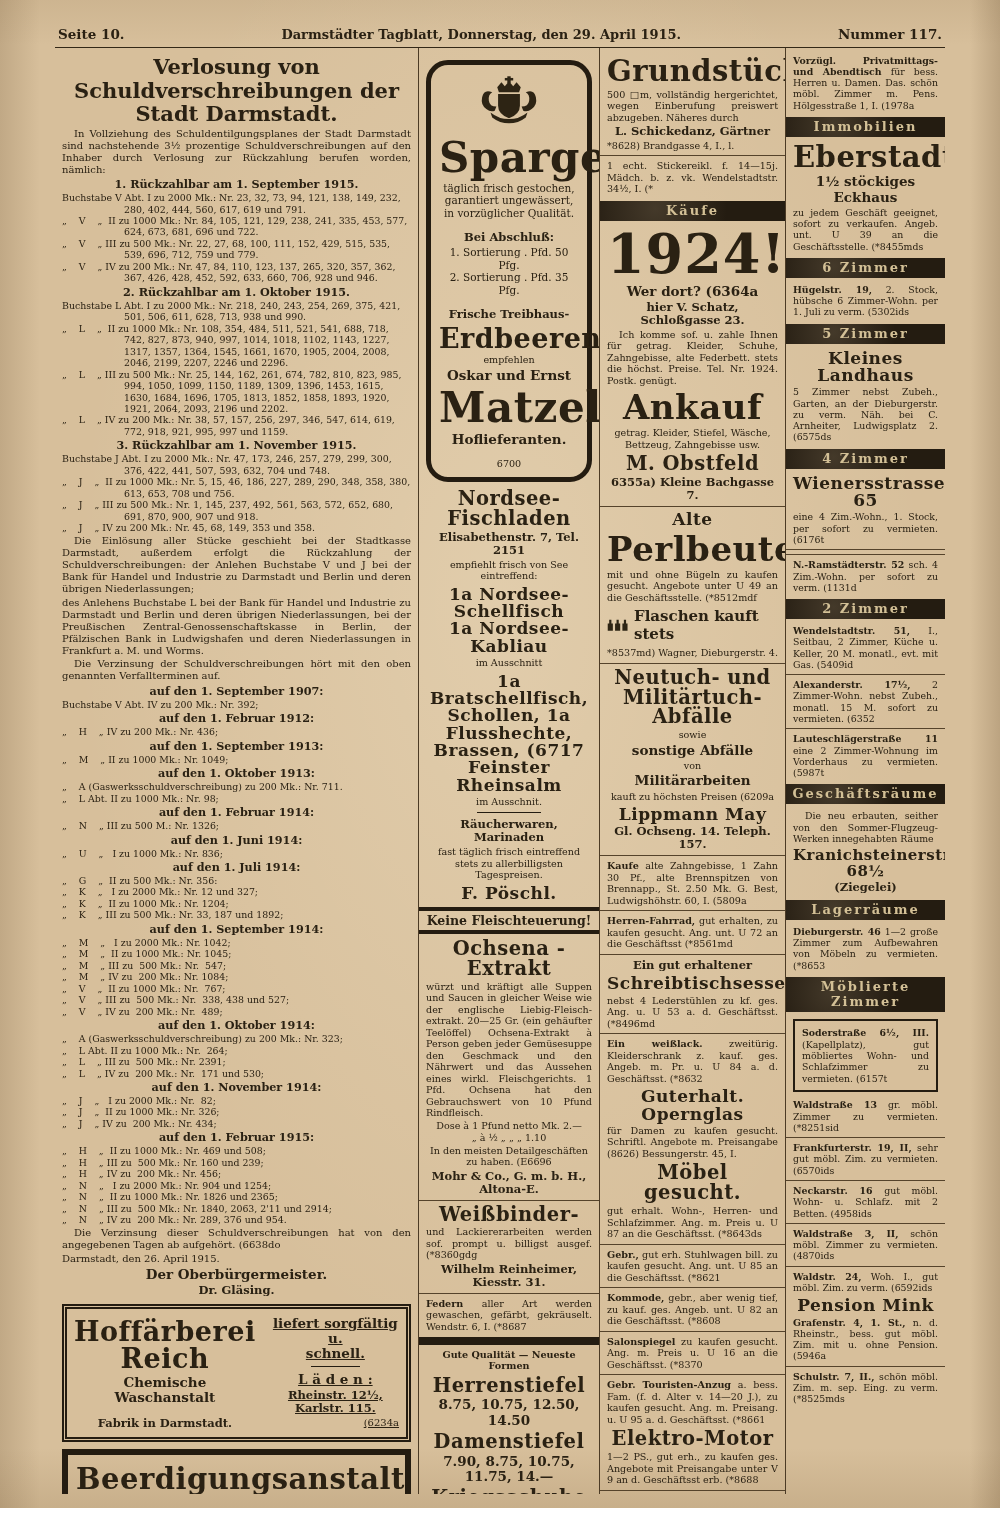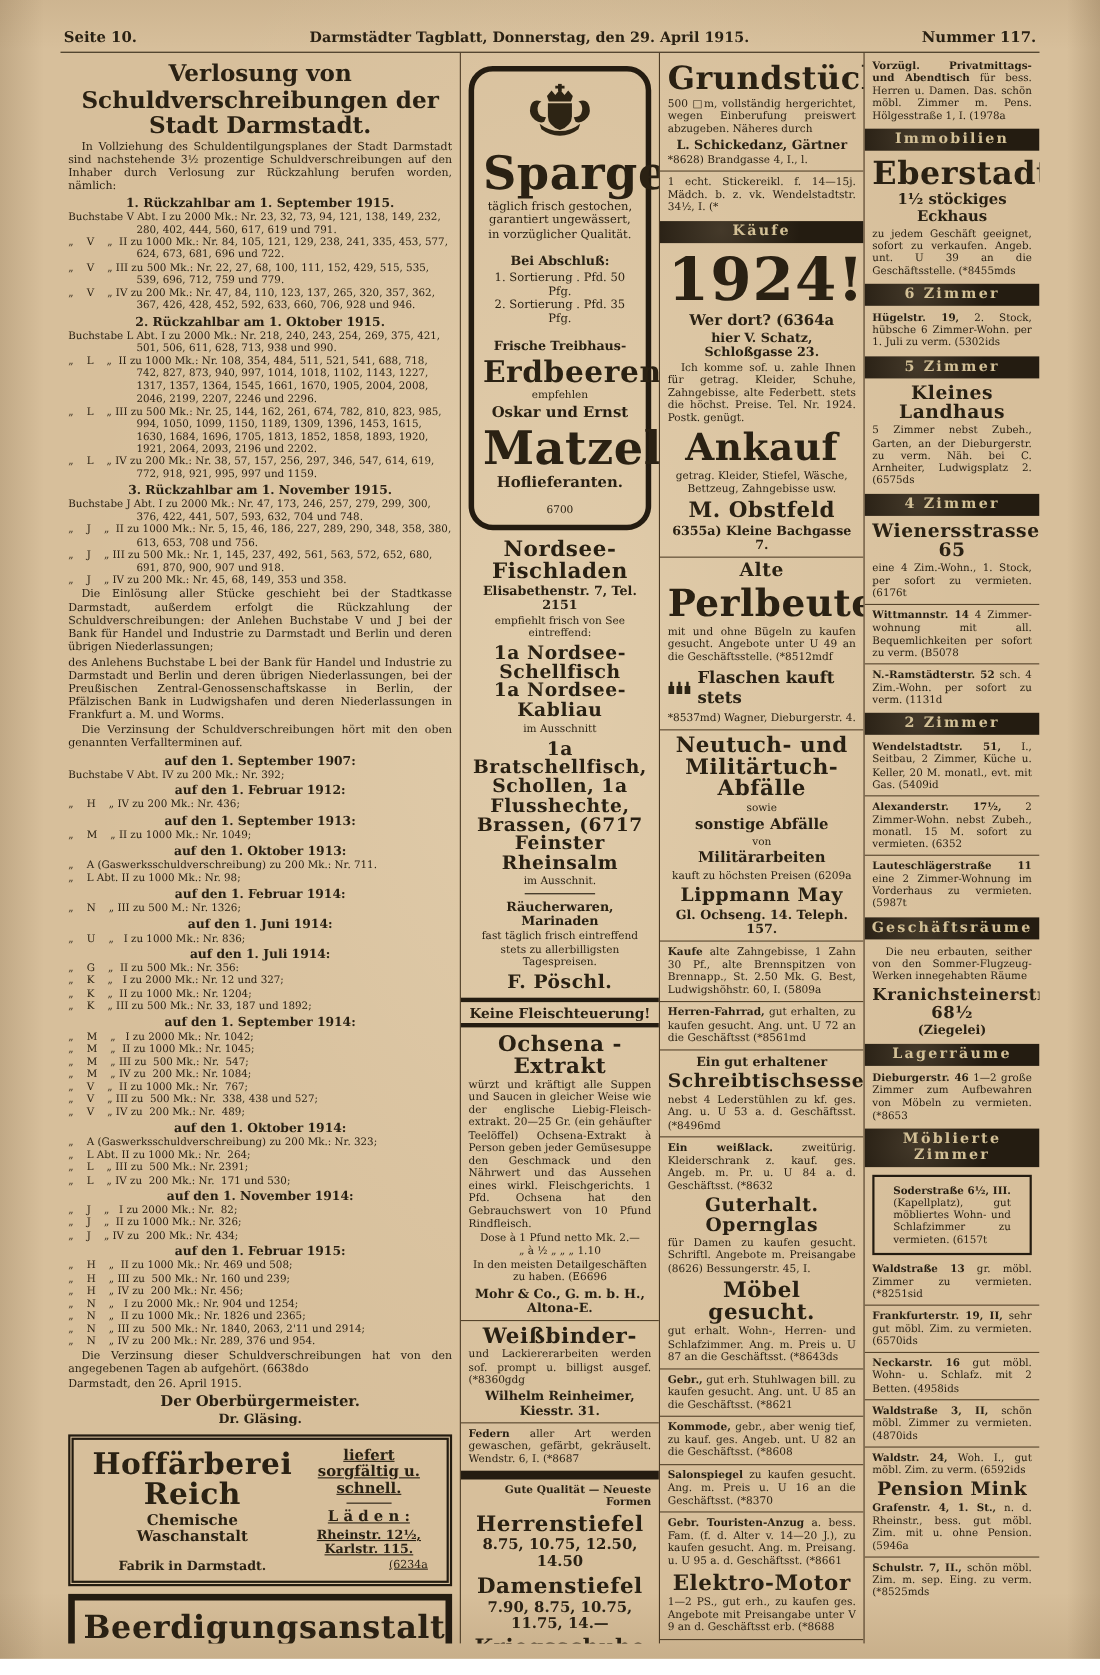--- a/index.html
+++ b/index.html
@@ -30,21 +30,21 @@
   .b-sub{font-weight:bold; text-align:center; font-size:11.2px; margin:1px 0; white-space:pre-line;}
   .b-banner{background:#241c11; color:#d3c096; font-weight:bold; font-size:13px; text-align:center;
             padding:2px 0 3px; margin:6px -7px; letter-spacing:2px;
             background-image:radial-gradient(circle at 30% 40%, rgba(215,191,155,.18), rgba(0,0,0,0) 55%);}
   .b-band{font-weight:bold; text-align:center; font-size:12.5px; border-top:4px solid #241c11; border-bottom:4px solid #241c11;
           margin:5px -7px; padding:2px 0;}
   .b-bar{height:8px; background:#241c11; margin:5px -7px;}
   .b-rule{border-top:1.8px solid #241c11; width:38%; margin:5px auto;}
   .b-hr{border-top:1px solid #55432b; margin:4px -7px;}
   .b-gap{height:8px;}
-  .ad-box{border:2.5px solid #241c11; padding:5px 17px; margin:7px 0;}
+  .ad-box{border:2.5px solid #241c11; padding:5px 7px; margin:7px 0;}
   .ad-box.double{border:5px double #241c11;}
   .ad-box.thick{border:6px solid #241c11; padding:6px 8px;}
   .ad-box.round{border:5px solid #241c11; border-radius:22px; padding:8px 8px 6px;}
   .b-pair{display:flex; gap:16px; align-items:stretch;}
   .pair-l{flex:1.15;} .pair-r{flex:1; border-left:0;text-decoration:underline;}
   .lead{font-weight:bold;}
   .ind{text-indent:12px;}
   .a-center{text-align:center;} .a-right{text-align:right;}
 
   .s-t1{font-size:21px;}
@@ -52,21 +52,21 @@
   .s-xxl{font-size:42px;}
   .s-xl2{font-size:34px;}
   .s-xl{font-size:27px;}
   .s-lg{font-size:29px;}
   .s-lg2{font-size:19.5px;}
   .s-md3{font-size:17px;}
   .s-md2b{font-size:15px;}
   .s-md{font-size:13.5px;}
   .s-sm2{font-size:11.5px;}
   .s-md2{font-size:10.5px;}
-  .s-sm{font-size:9.6px;text-align:right;}
+  .s-sm{font-size:9.6px;}
 
   .col1 .b-p{font-size:10px;}
   .col4 .b-p{font-size:9.4px;}
   .b-iconline{display:flex; align-items:center; gap:5px; font-weight:bold; font-size:15px; margin:4px 0; justify-content:center;}
   .crest-wrap{display:flex; justify-content:center; margin:2px 0 4px;}
 </style>
 </head>
 <body>
 
 <div class="page">
@@ -317,21 +317,20 @@
         <p class="b-p">zu jedem Geschäft geeignet, sofort zu verkaufen.  Angeb. unt. U 39 an die Geschäftsstelle.  (*8455mds</p>
         <div class="b-banner">6 Zimmer</div>
         <p class="b-p"><span class="lead">Hügelstr. 19,</span><span> 2. Stock, hübsche 6 Zimmer-Wohn. per 1. Juli zu verm.  (5302ids</span></p>
         <div class="b-banner">5 Zimmer</div>
         <div class="b-display s-md3">Kleines Landhaus</div>
         <p class="b-p">5 Zimmer nebst Zubeh., Garten, an der Dieburgerstr. zu verm. Näh. bei C. Arnheiter, Ludwigsplatz 2.    (6575ds</p>
         <div class="b-banner">4 Zimmer</div>
         <div class="b-display s-md3">Wienersstrasse 65</div>
         <p class="b-p">eine 4 Zim.-Wohn., 1. Stock, per sofort zu vermieten.      (6176t</p>
         <div class="b-hr"></div>
-        <p class="b-p"><span class="lead">Wittmannstr. 14</span><span> 4 Zimmer-wohnung mit all. Bequemlichkeiten per sofort zu verm.  (B5078</span></p>
         <div class="b-hr"></div>
         <p class="b-p"><span class="lead">N.-Ramstädterstr. 52</span><span> sch. 4 Zim.-Wohn. per sofort zu verm.  (1131d</span></p>
         <div class="b-banner">2 Zimmer</div>
         <p class="b-p"><span class="lead">Wendelstadtstr. 51,</span><span> I., Seitbau, 2 Zimmer, Küche u. Keller, 20 M. monatl., evt. mit Gas.  (5409id</span></p>
         <div class="b-hr"></div>
         <p class="b-p"><span class="lead">Alexanderstr. 17½,</span><span> 2 Zimmer-Wohn. nebst Zubeh., monatl. 15 M. sofort zu vermieten.  (6352</span></p>
         <div class="b-hr"></div>
         <p class="b-p"><span class="lead">Lauteschlägerstraße 11</span><span> eine 2 Zimmer-Wohnung im Vorderhaus zu vermieten.  (5987t</span></p>
         <div class="b-banner">Geschäftsräume</div>
         <p class="b-p ind">Die neu erbauten, seither von den Sommer-Flugzeug-Werken innegehabten Räume</p>

